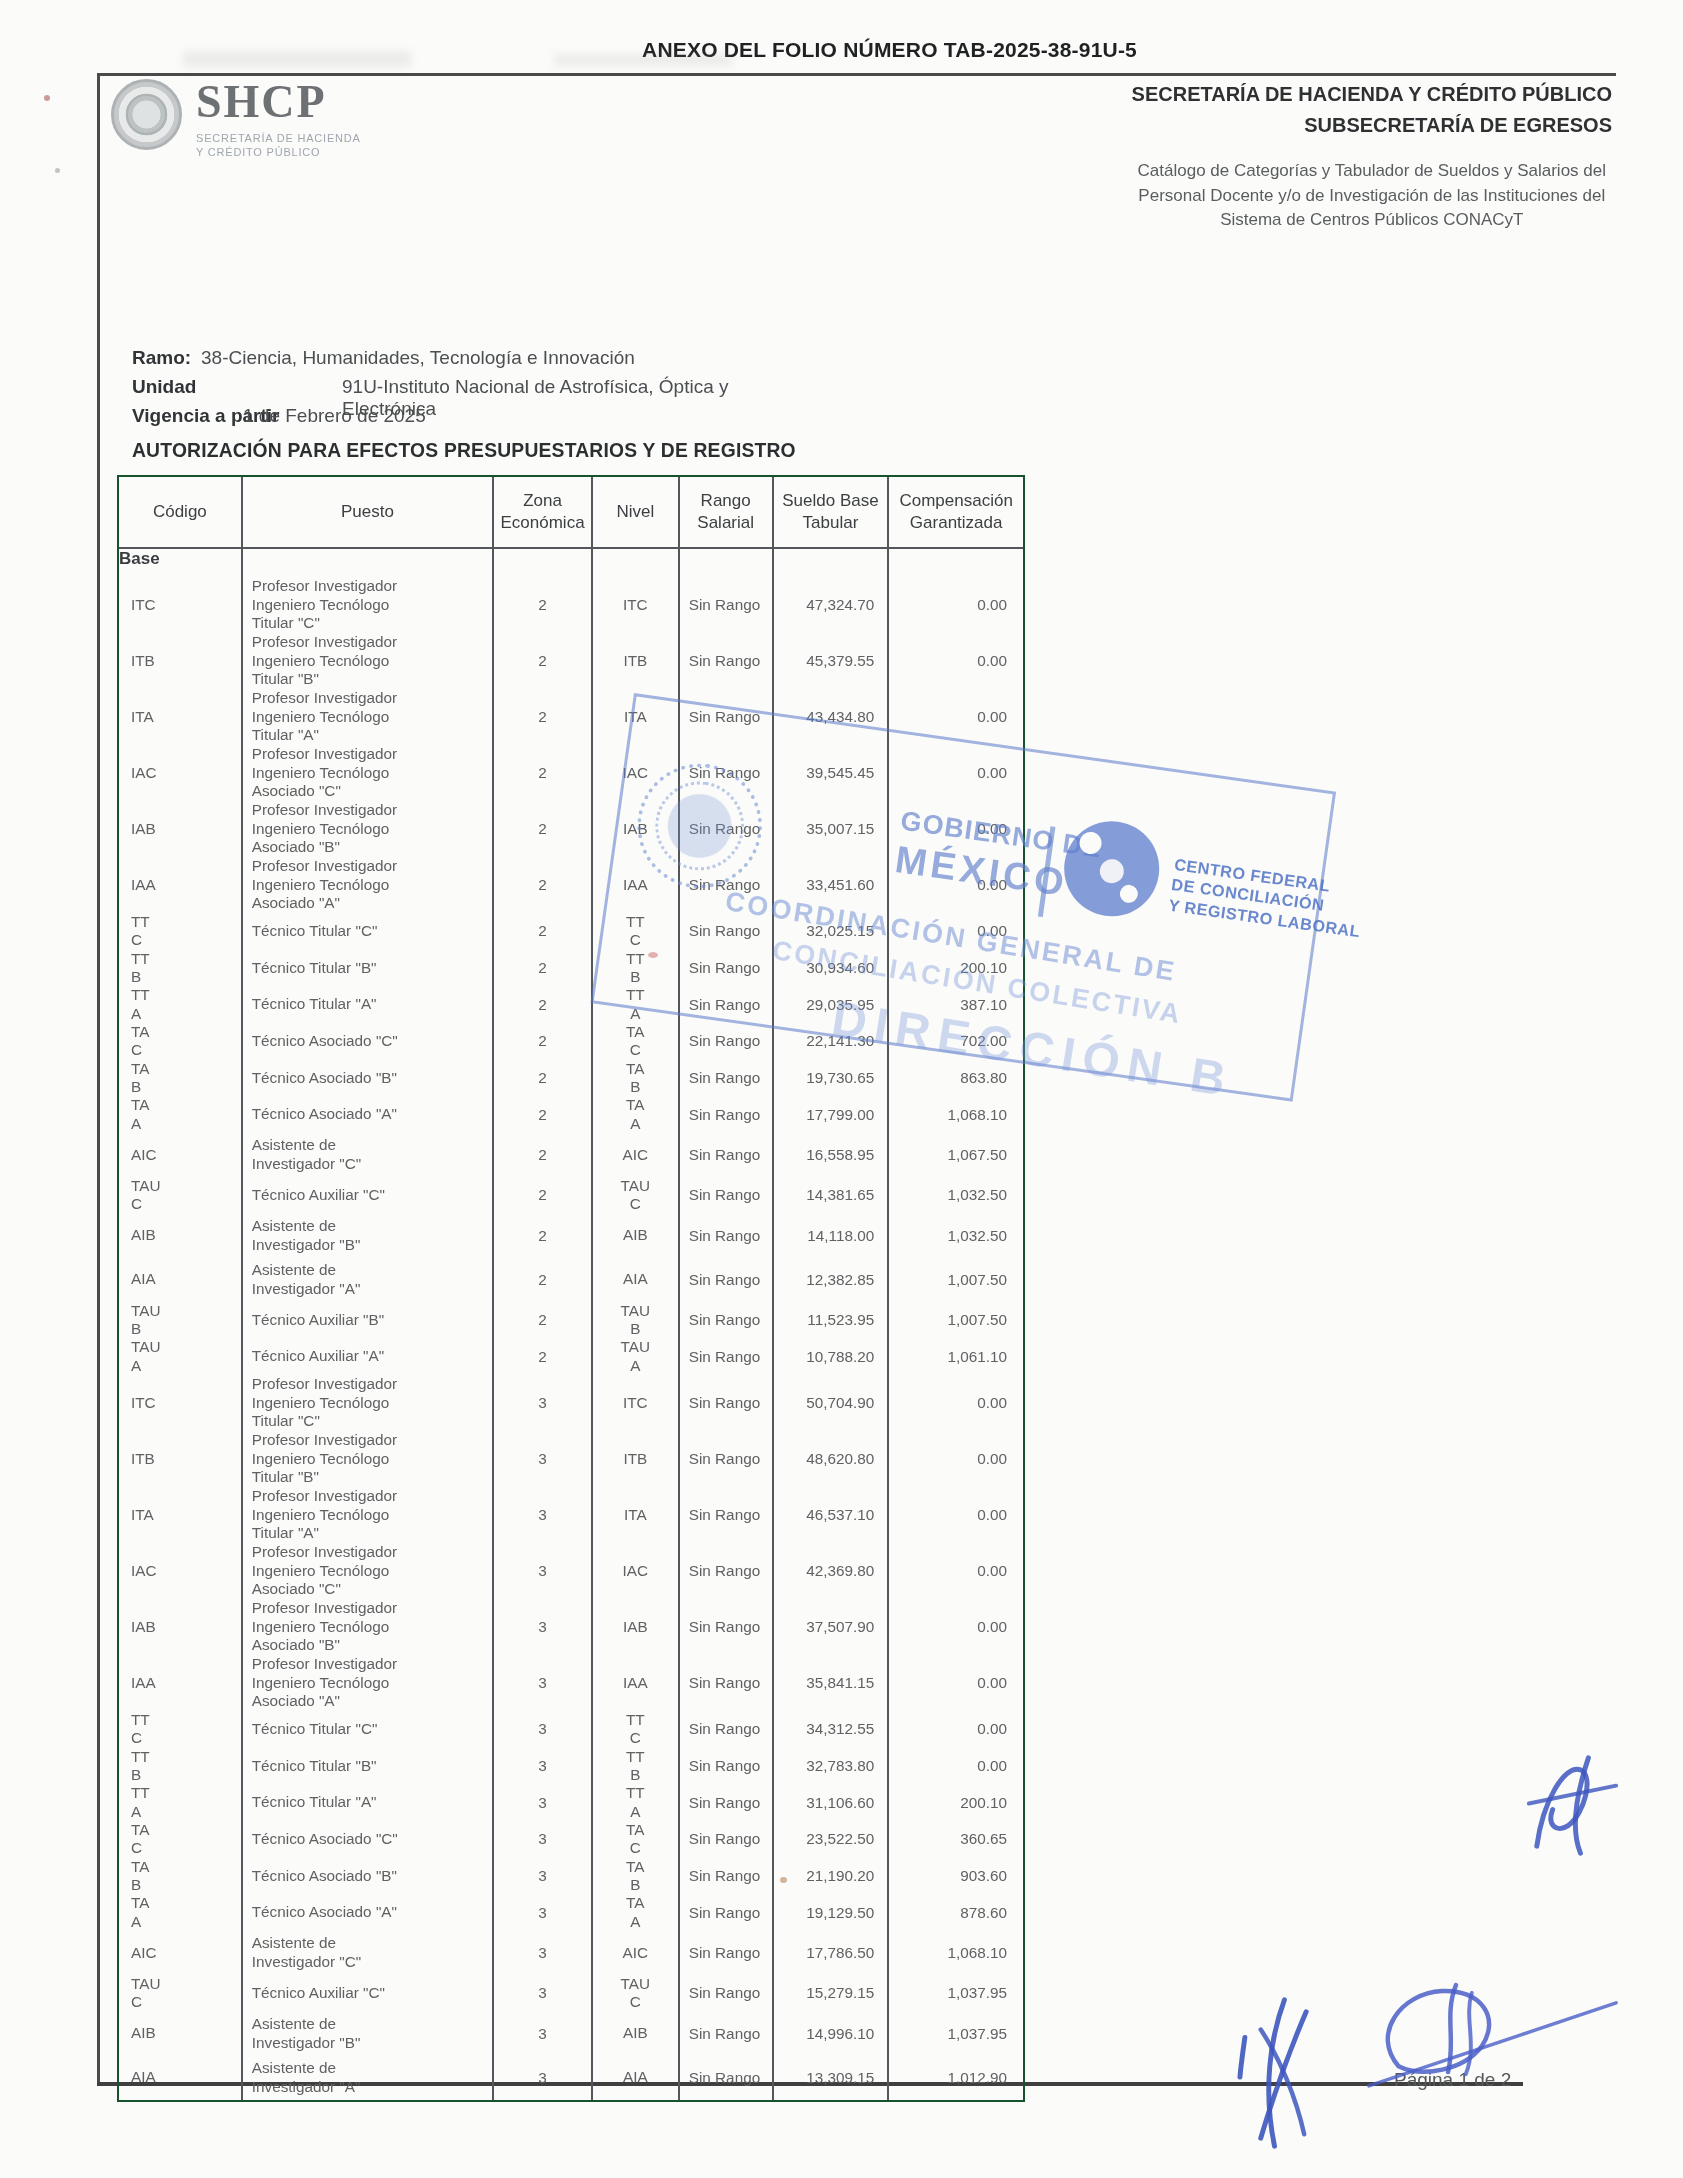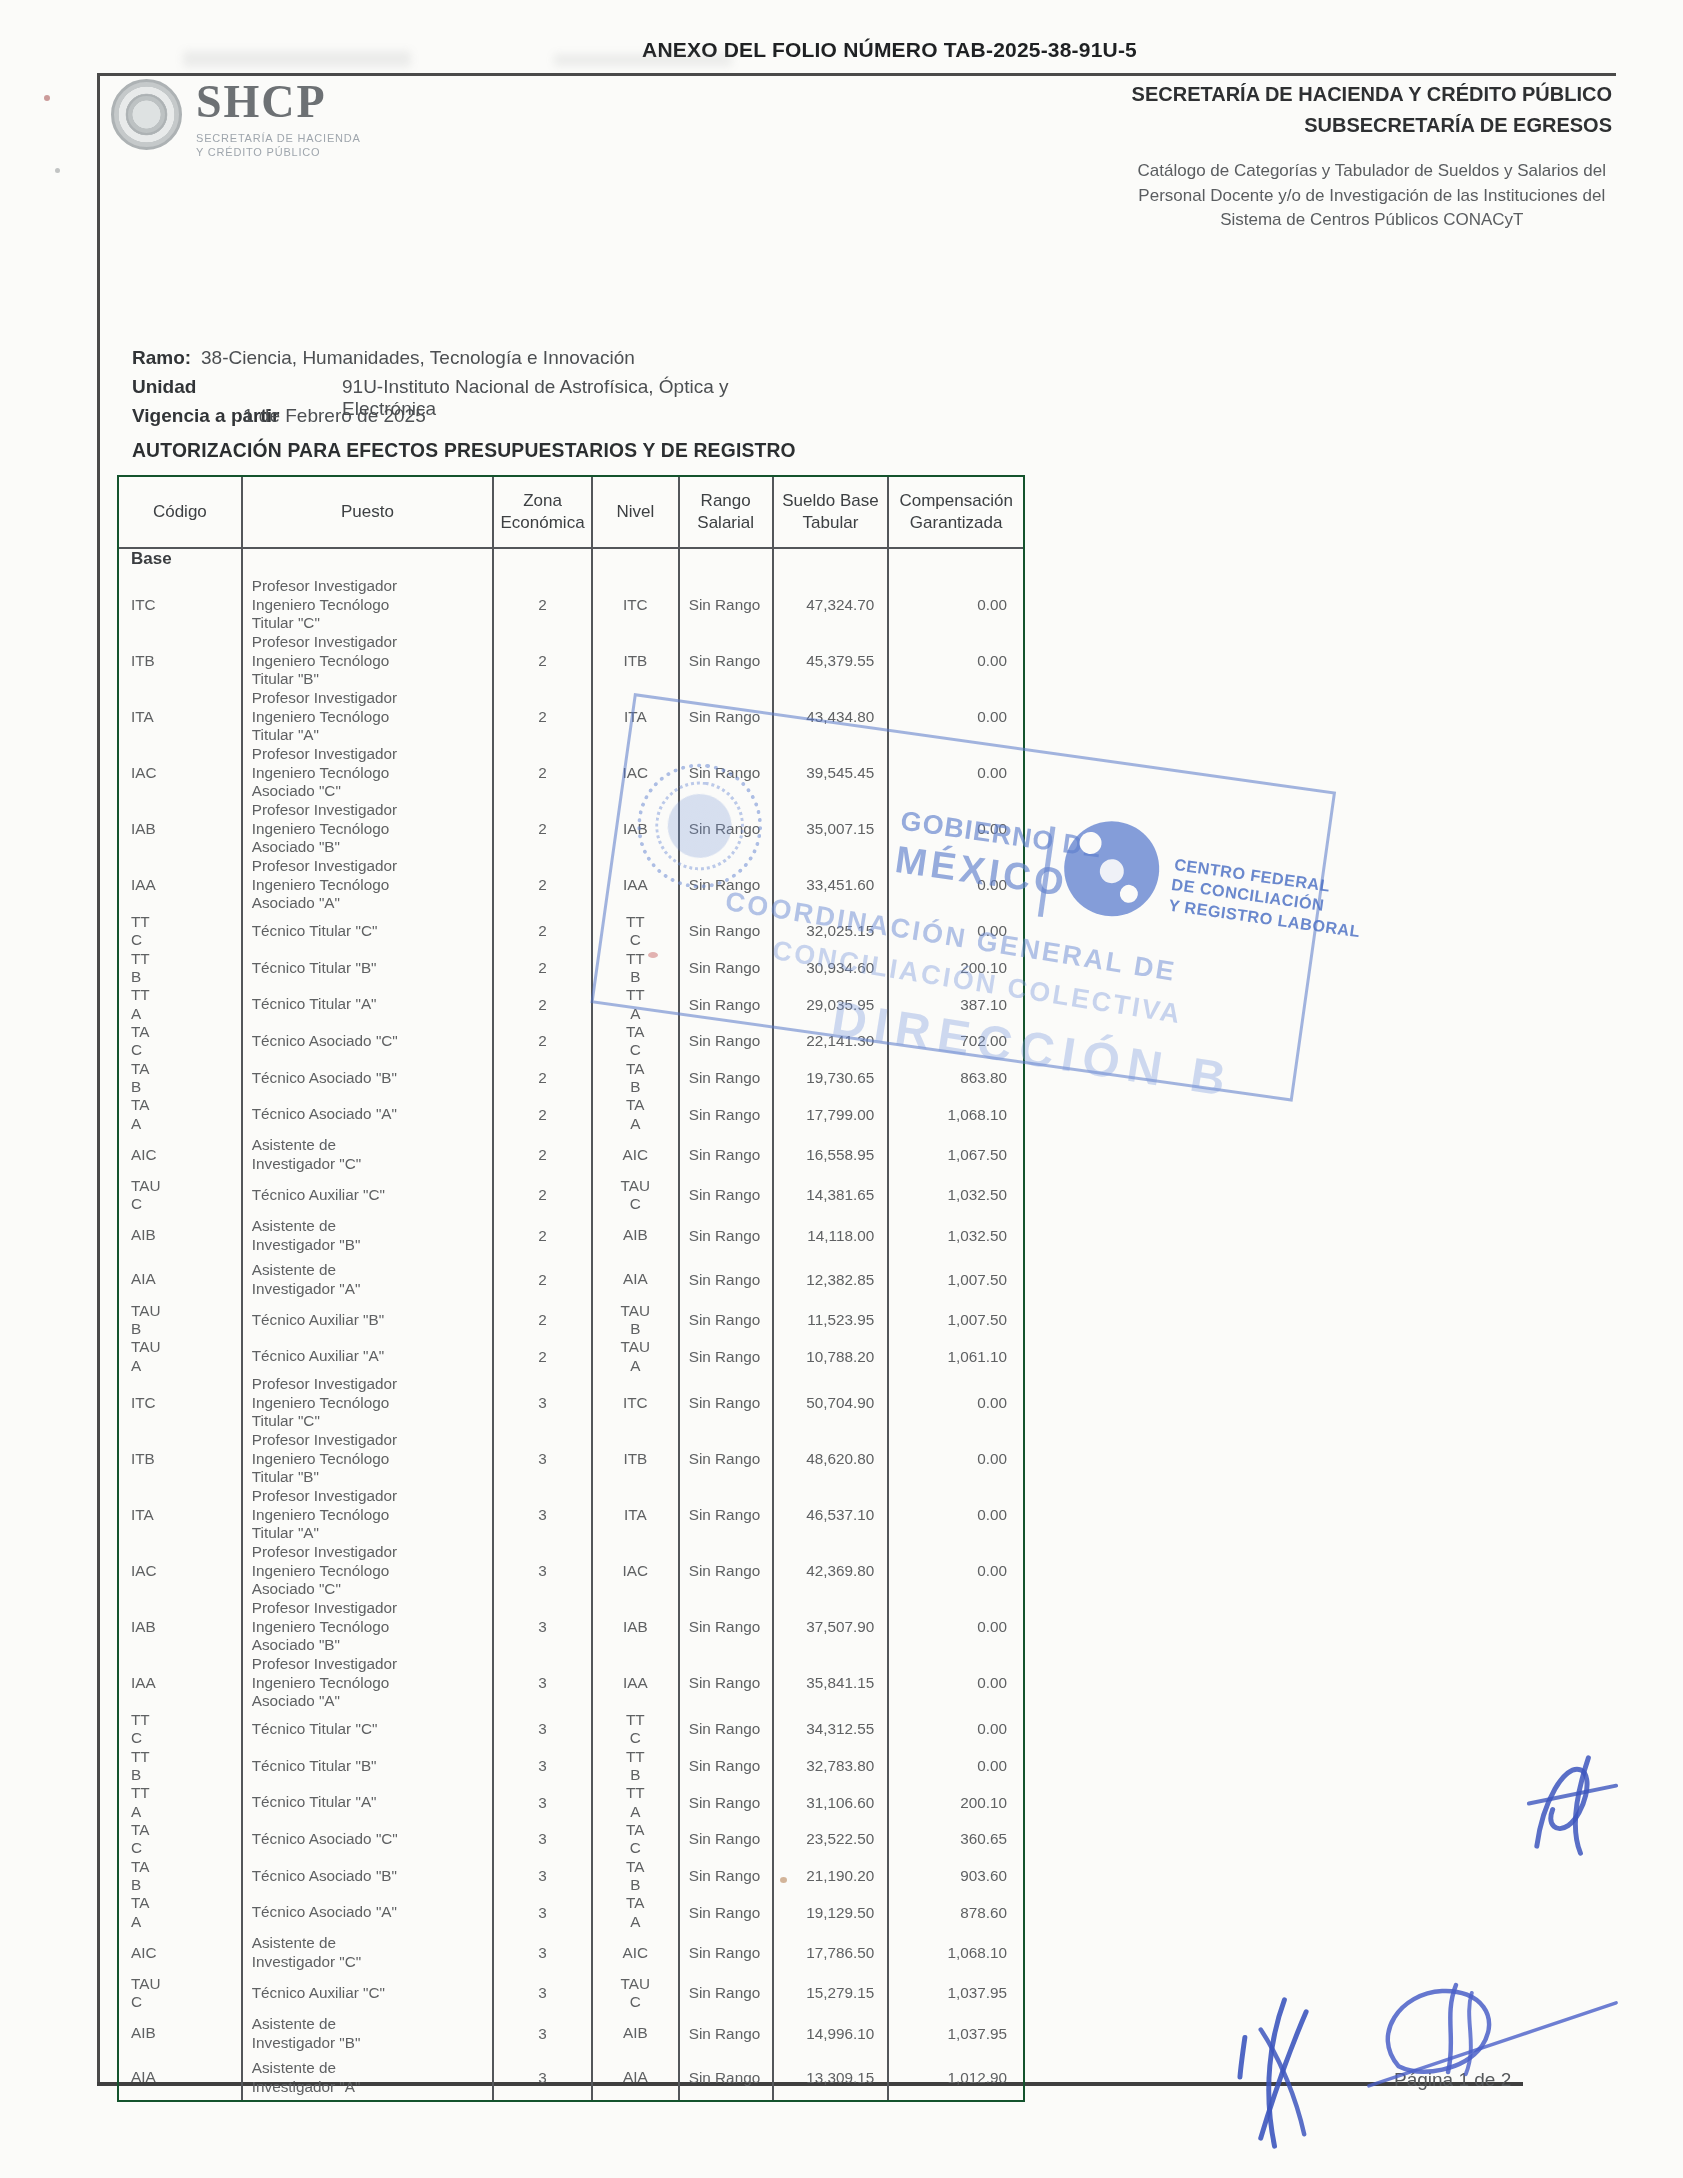--- a/index.html
+++ b/index.html
@@ -44,21 +44,21 @@
   .auth{font-weight:bold;color:#2c2f31;font-size:19.3px;margin-top:6px;letter-spacing:0.2px;}
 
   
   .tbl{position:absolute;left:117px;top:475px;width:908px;border:2px solid #14532d;box-sizing:border-box;background:transparent;}
   .trow{display:flex;align-items:stretch;}
   .cell{box-sizing:border-box;border-right:2px solid #53565a;display:flex;flex-direction:column;justify-content:center;}
   .cell:last-child{border-right:none;}
   .w0{width:124px;} .w1{width:252px;} .w2{width:99px;} .w3{width:87px;} .w4{width:94px;} .w5{width:116px;} .w6{width:134px;}
   .thead .cell{height:72px;border-bottom:2px solid #53565a;align-items:center;text-align:center;font-size:17px;color:#3d4043;justify-content:center;line-height:1.3;}
   .tbody-sec .cell{height:28px;}
-  .sec-label{font-weight:bold;color:#3a3d40;font-size:17px;padding-left:12px;justify-content:flex-start;}
+  .sec-label{font-weight:bold;color:#3a3d40;font-size:17px;justify-content:flex-start;}
   .trow.h3 .cell{min-height:55px;}
   .trow.h2 .cell{min-height:44px;}
   .trow.h1 .cell{min-height:36px;}
   .c-code{padding-left:12px;font-size:15.3px;line-height:1.2;}
   .c-puesto{padding-left:9px;font-size:15.3px;line-height:1.22;}
   .c-zona{align-items:center;text-align:center;font-size:15.3px;}
   .c-nivel{align-items:center;text-align:center;font-size:15.3px;line-height:1.2;}
   .c-rango{padding-left:9px;font-size:15.3px;}
   .c-sueldo{align-items:flex-end;padding-right:13px;font-size:15.3px;}
   .c-comp{align-items:flex-end;padding-right:16px;font-size:15.3px;}

